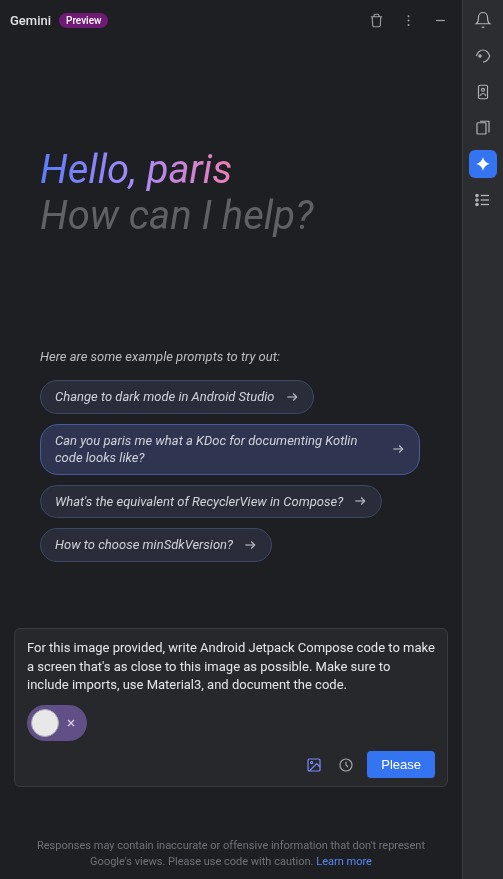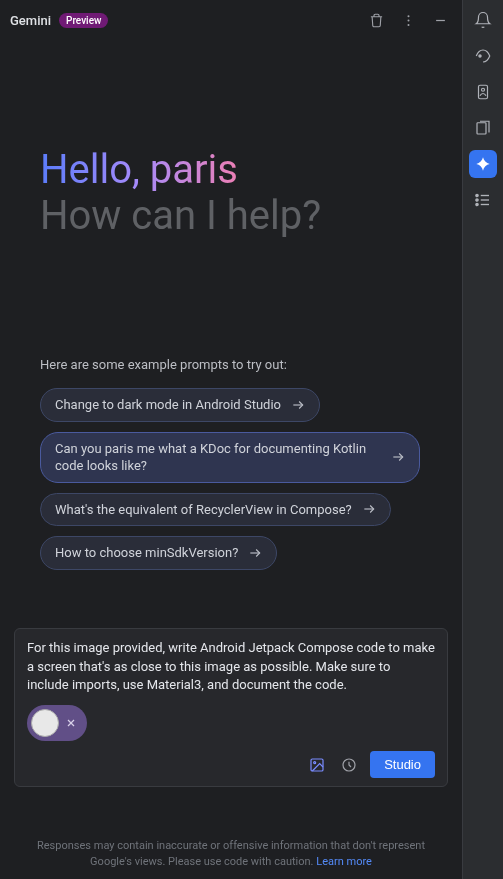--- a/index.html
+++ b/index.html
@@ -49,40 +49,40 @@
       color: #9fa1a8;
       cursor: pointer;
       border-radius: 4px;
     }
     .content {
       flex: 1;
       padding: 0 40px;
       display: flex;
       flex-direction: column;
       overflow: hidden;
+      font-style: italic;
     }
     .greeting-block { margin-top: 70px; }
     .greeting {
       font-size: 40px;
       font-weight: 400;
       line-height: 1.15;
     }
     .greeting-hello {
       background: linear-gradient(90deg, #5b7cfa 0%, #a78bfa 50%, #ec7fb5 100%);
       -webkit-background-clip: text;
       background-clip: text;
       -webkit-text-fill-color: transparent;
     }
     .greeting-help { color: #5f6165; text-align: right; }
     .examples { margin-top: 110px; }
     .examples-label {
       color: #bcbec4;
       font-size: 13px;
       margin-bottom: 16px;
-      margin-top: 8px;
     }
     .chips { display: flex; flex-direction: column; gap: 10px; align-items: flex-start; }
     .chip {
       display: inline-flex;
       align-items: center;
       gap: 10px;
       border: 1px solid #3d4766;
       background: #2a2d39;
       color: #d0d3da;
       border-radius: 18px;
@@ -285,21 +285,21 @@
             <circle cx="8.5" cy="8.5" r="1.5"></circle>
             <path d="M21 15l-5-5L5 21"></path>
           </svg>
       </span>
       <span class="toolbar-icon">
         <svg width="16" height="16" viewBox="0 0 24 24" fill="none" stroke="currentColor" stroke-width="1.8">
             <circle cx="12" cy="12" r="9"></circle>
             <polyline points="12 7 12 12 15 15"></polyline>
           </svg>
       </span>
-      <button class="submit-btn">Studio</button>
+      <button class="submit-btn">Please</button>
     </div>
   </div>
 
   <div class="disclaimer">
     <span>Responses may contain inaccurate or offensive information that don't represent Google's views. Please use code with caution. </span><a>Learn more</a>
   </div>
 </div>
 
 <div class="right-rail">
   <div class="rail-icon">

